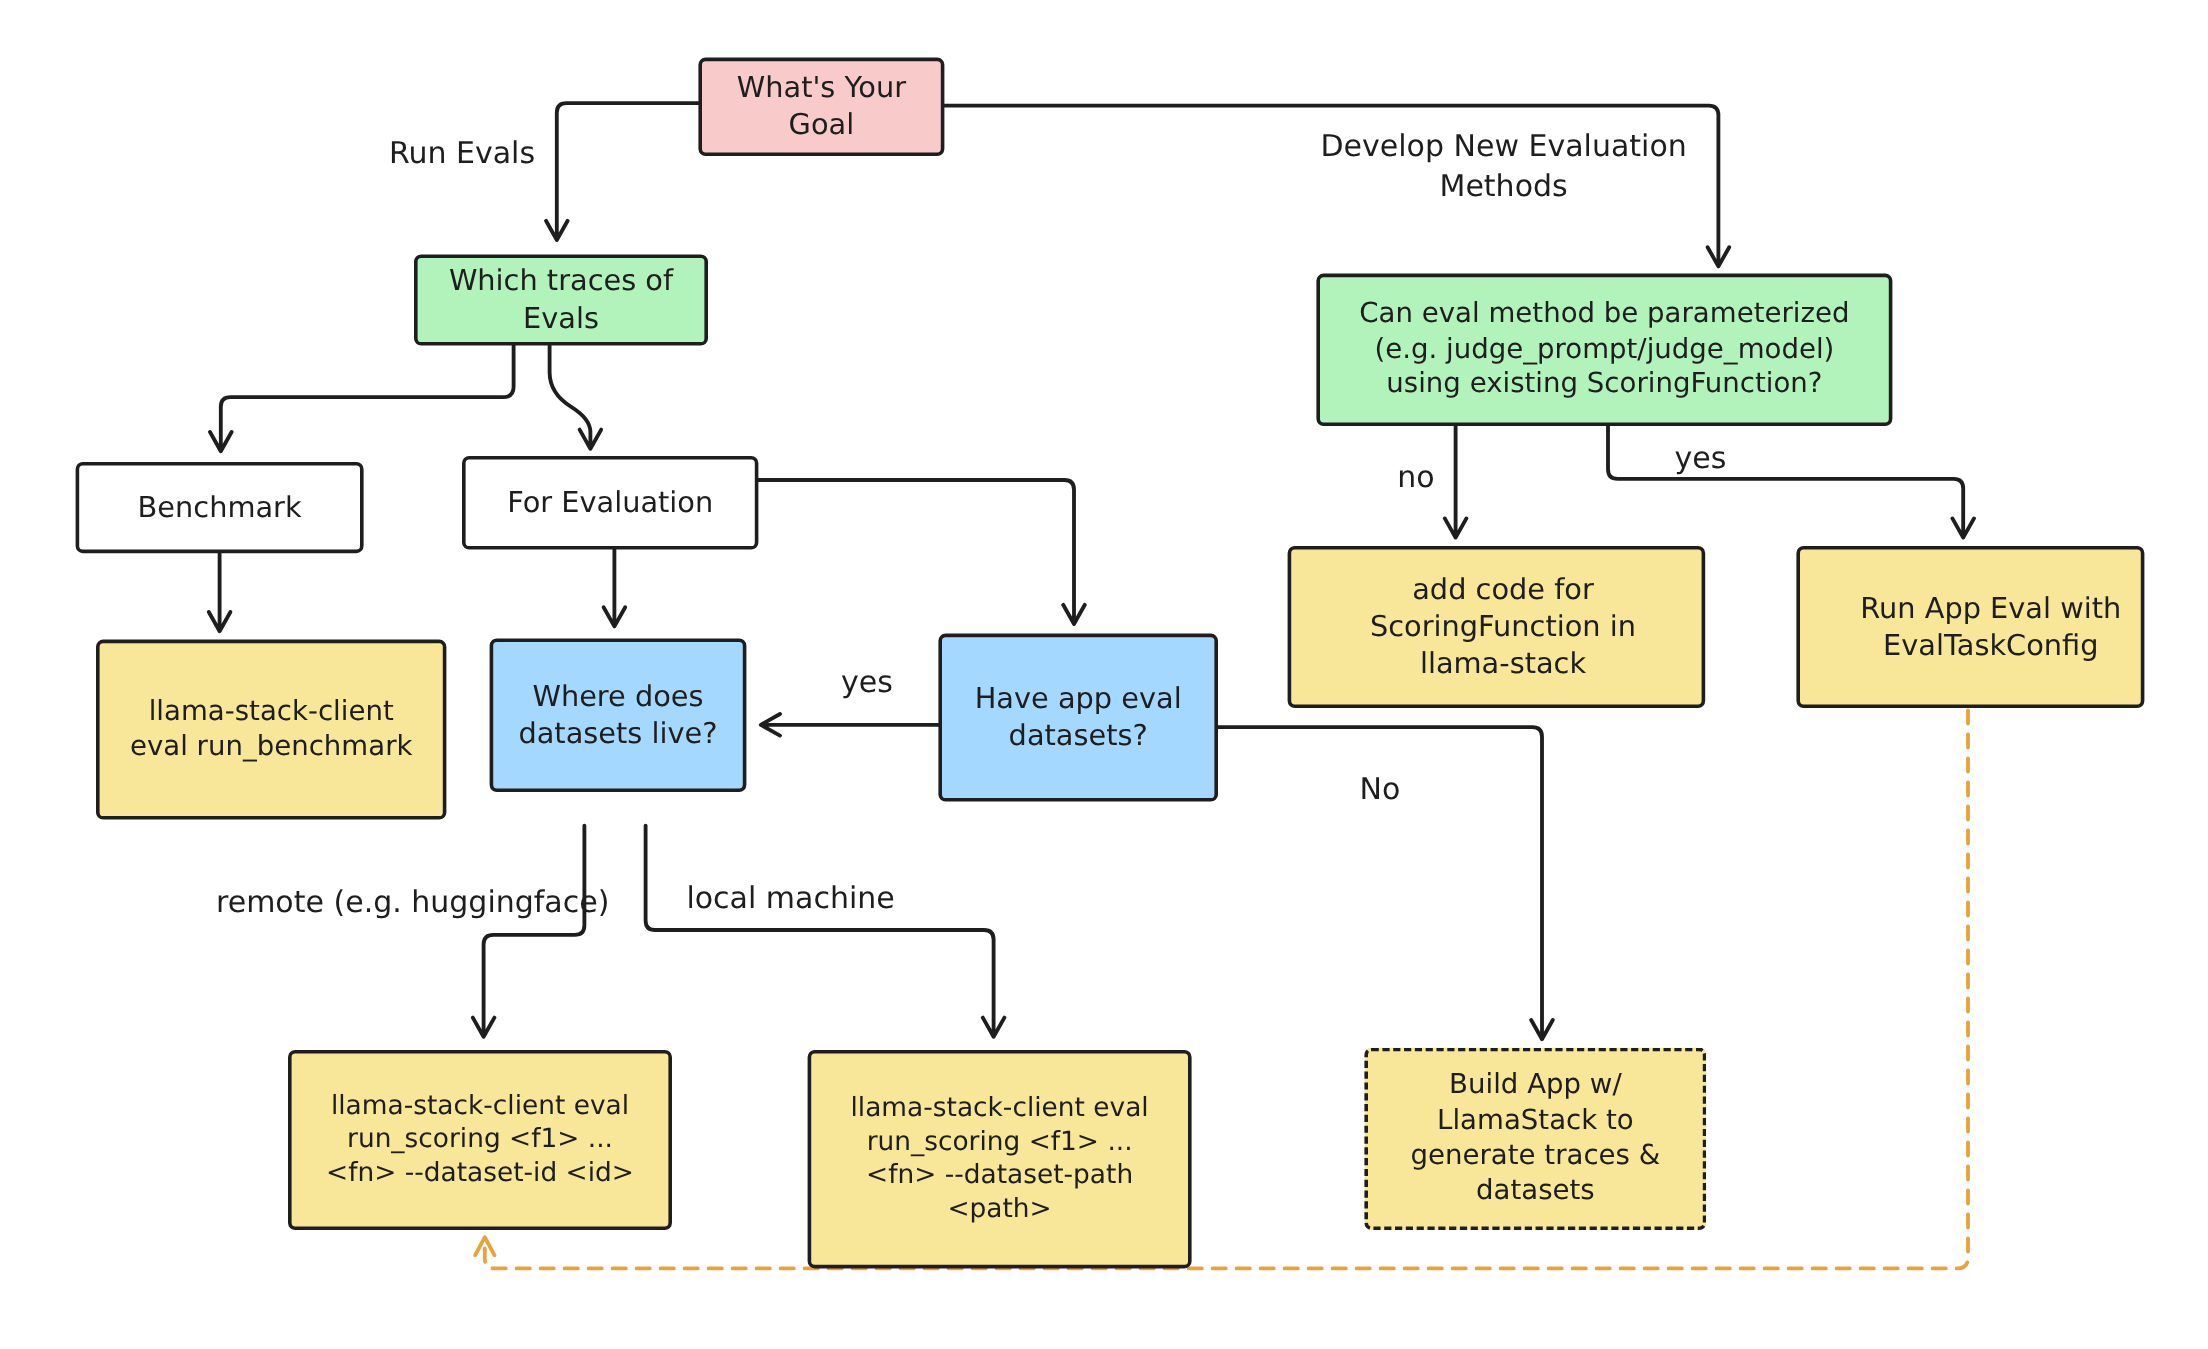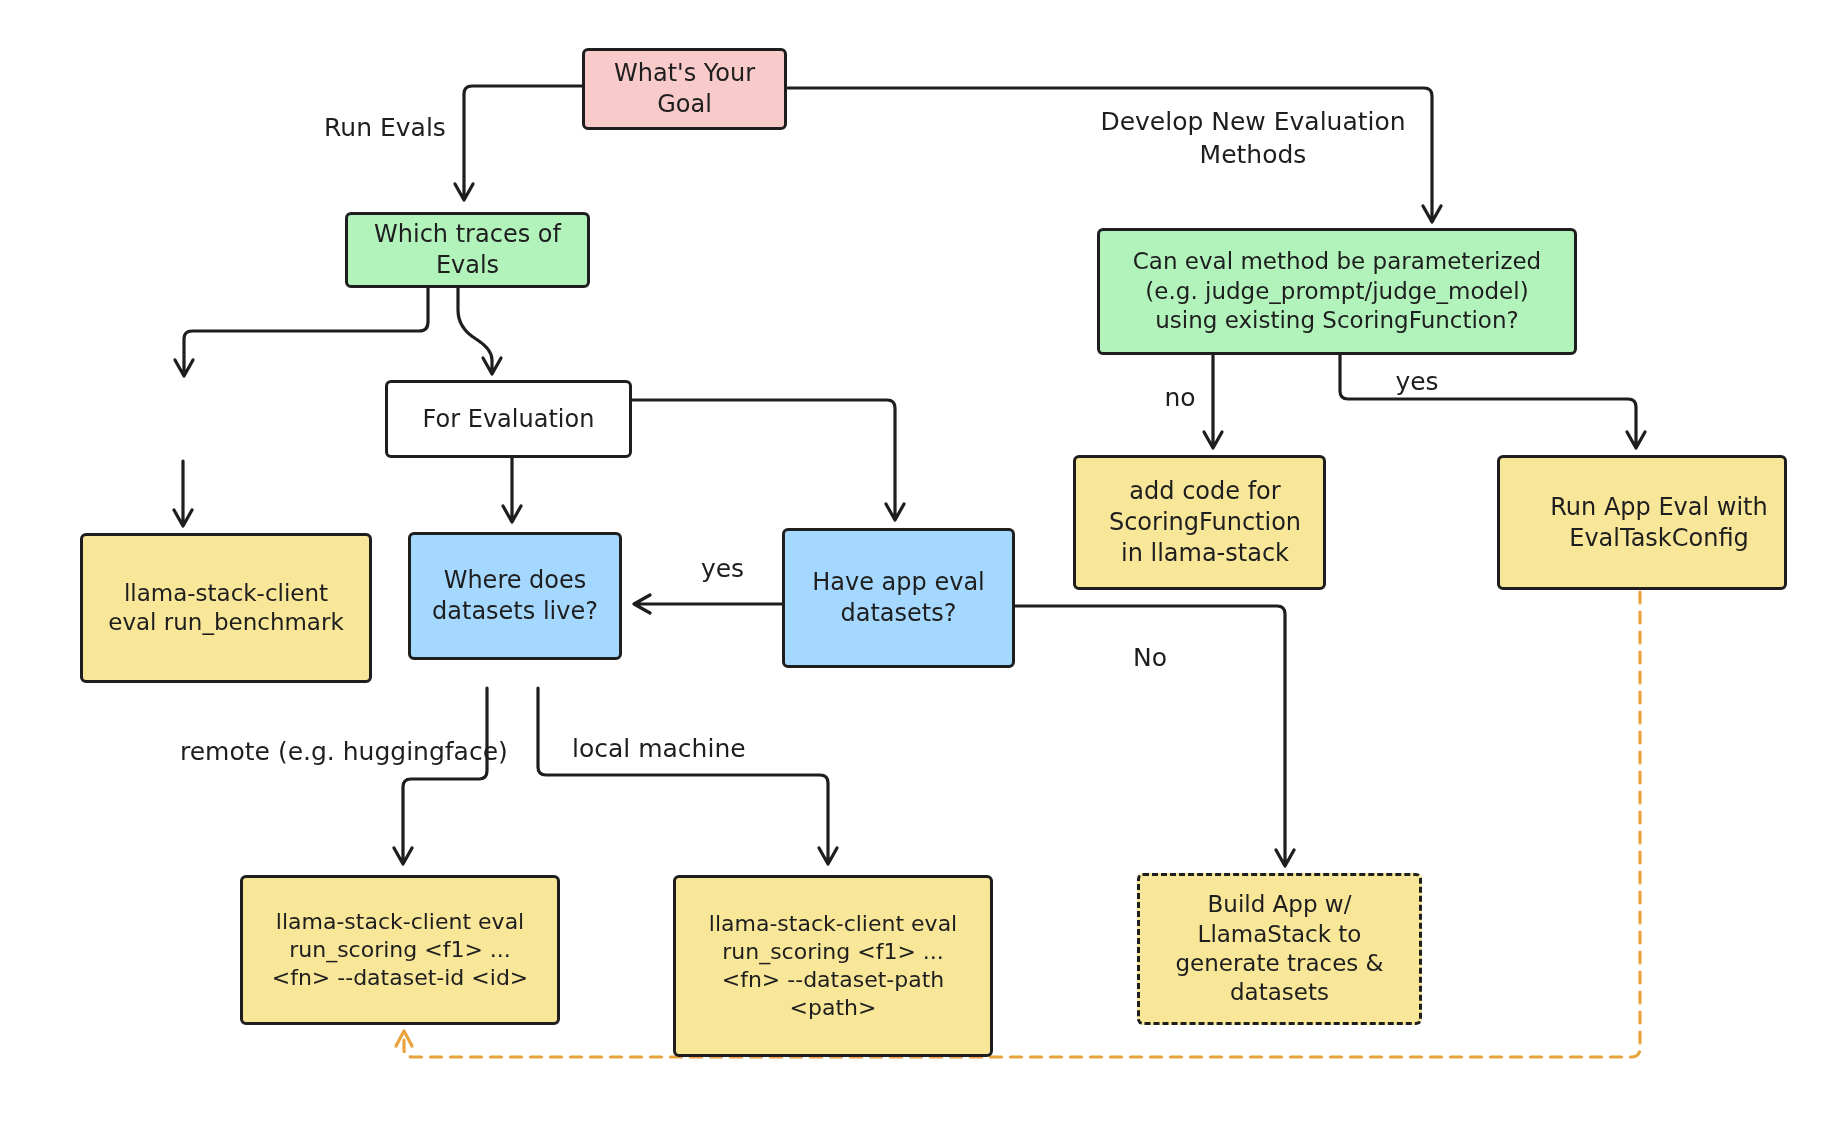--- a/index.html
+++ b/index.html
@@ -78,20 +78,23 @@
   </svg>
 
   <div class="node pink" style="left:582px;top:48px;width:205px;height:82px;">
     <span>What's Your Goal</span>
   </div>
 
   <div class="node green" style="left:345px;top:212px;width:245px;height:76px;">
     <span>Which traces of Evals</span>
   </div>
 
+  <div class="node" style="left:63px;top:385px;width:240px;height:76px;">
+    <span>Benchmark</span>
+  </div>
 
   <div class="node" style="left:385px;top:380px;width:247px;height:78px;">
     <span>For Evaluation</span>
   </div>
 
   <div class="node yellow fs23" style="left:80px;top:533px;width:292px;height:150px;">
     <span>llama-stack-client eval run_benchmark</span>
   </div>
 
   <div class="node blue" style="left:408px;top:532px;width:214px;height:128px;">
@@ -99,21 +102,21 @@
   </div>
 
   <div class="node blue" style="left:782px;top:528px;width:233px;height:140px;">
     <span>Have app eval datasets?</span>
   </div>
 
   <div class="node green fs23" style="left:1097px;top:228px;width:480px;height:127px;padding:28px 18px;">
     <span>Can eval method be parameterized (e.g. judge_prompt/judge_model) using existing ScoringFunction?</span>
   </div>
 
-  <div class="node yellow" style="left:1073px;top:455px;width:253px;height:135px;padding-left:25px;">
+  <div class="node yellow" style="left:1073px;top:455px;width:348px;height:135px;padding-left:25px;">
     <span>add code for ScoringFunction in llama-stack</span>
   </div>
 
   <div class="node yellow" style="left:1497px;top:455px;width:290px;height:135px;padding-left:48px;">
     <span>Run App Eval with EvalTaskConfig</span>
   </div>
 
   <div class="node yellow fs22" style="left:240px;top:875px;width:320px;height:150px;">
     <span>llama-stack-client eval run_scoring &lt;f1&gt; ... &lt;fn&gt; --dataset-id &lt;id&gt;</span>
   </div>

